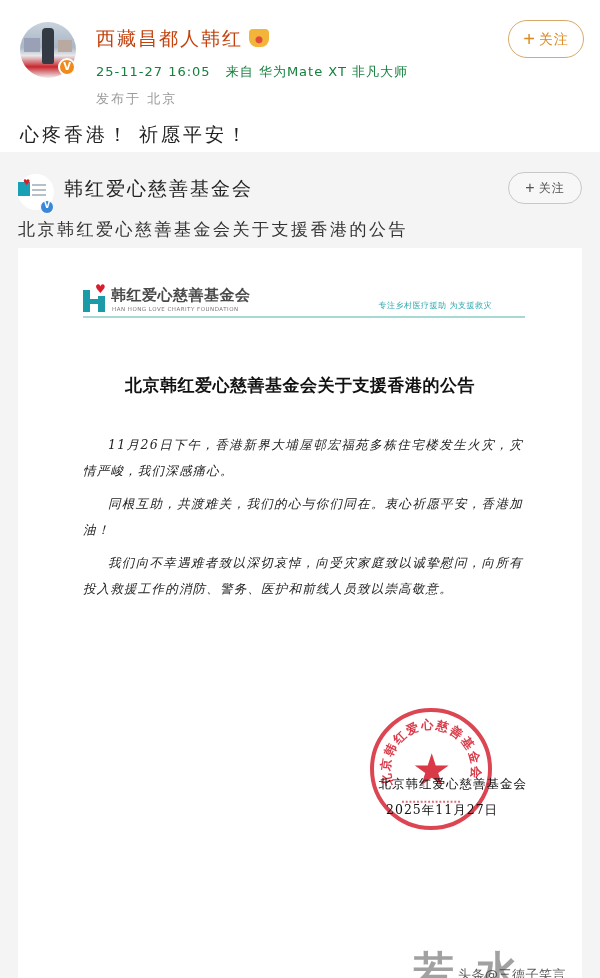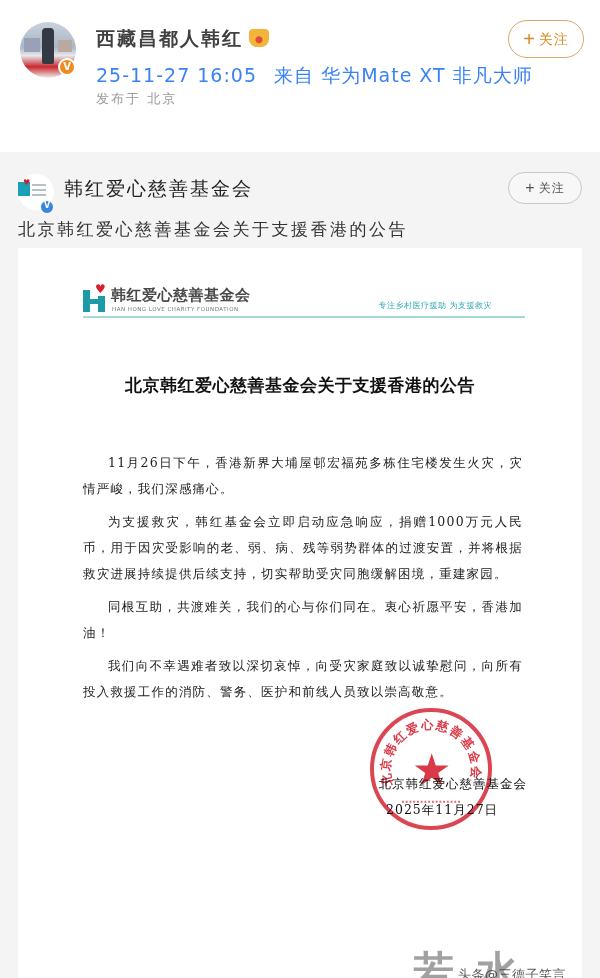--- a/index.html
+++ b/index.html
@@ -9,24 +9,24 @@
   
   .post { position: absolute; left: 0; top: 0; width: 600px; height: 150px; background: #fff; }
   .avatar { position: absolute; left: 20px; top: 22px; width: 56px; height: 56px; border-radius: 50%;
     overflow: hidden; background: linear-gradient(180deg,#c9d3dd 0%,#a9b6c6 45%,#e8e8ea 60%,#c8282e 80%,#f0f0f0 100%); }
   .avatar .fig { position: absolute; left: 22px; top: 6px; width: 12px; height: 36px; background: #333a44; border-radius: 4px 4px 2px 2px; }
   .avatar .bld { position: absolute; left: 4px; top: 16px; width: 16px; height: 14px; background: #9aa0b5; }
   .avatar .bld2 { position: absolute; right: 4px; top: 18px; width: 14px; height: 12px; background: #b9a9a0; }
   .vbadge { position: absolute; left: 58px; top: 58px; width: 18px; height: 18px; border-radius: 50%;
     background: #f08a1d; border: 2px solid #fff; color: #fff; font-size: 10px; line-height: 14px; text-align: center; font-weight: bold; }
   .vbadge.blue { background: #3a86d8; }
-  .user-name { position: absolute; left: 96px; top: 26px; font-size: 19px; color: #404040; letter-spacing: 2px; font-weight: bold; }
+  .user-name { position: absolute; left: 96px; top: 26px; font-size: 19px; color: #c2410c; letter-spacing: 2px; font-weight: normal; }
   .crown { display: inline-block; width: 20px; height: 18px; margin-left: 6px; vertical-align: -2px;
     background: radial-gradient(circle at 50% 60%, #e24b3b 0 3px, #f3b43a 4px 100%); border-radius: 4px 4px 8px 8px; }
-  .meta { position: absolute; left: 96px; top: 63px; font-size: 19px; color: #3b82f6; letter-spacing: 1px; }
+  .meta { position: absolute; left: 96px; top: 63px; font-size: 13px; color: #15803d; letter-spacing: 1px; }
   .meta .src { margin-left: 10px; }
   .loc { position: absolute; left: 96px; top: 90px; font-size: 13px; color: #9a9a9a; letter-spacing: 2px; }
   .follow { position: absolute; left: 508px; top: 20px; width: 76px; height: 38px; border-radius: 19px;
     border: 1.5px solid #d9a96a; background: #fff; color: #d98a25; font-size: 14px; text-align: center; line-height: 35px; letter-spacing: 1px; }
   .follow .plus { font-size: 20px; vertical-align: -2px; margin-right: 3px; }
   .post-text { position: absolute; left: 20px; top: 122px; font-size: 19px; color: #222; letter-spacing: 3px; }
 
   
   .repost { position: absolute; left: 0; top: 152px; width: 600px; height: 826px; background: #f4f4f4; }
   .org-avatar { position: absolute; left: 18px; top: 22px; width: 36px; height: 36px; border-radius: 50%; background: #fff; }
@@ -44,21 +44,21 @@
   .doc { position: absolute; left: 18px; top: 96px; width: 564px; height: 730px; background: #fff; }
   .doc-logo { position: absolute; left: 65px; top: 38px; }
   .doc-logo .H { position: absolute; left: 0; top: 4px; width: 24px; height: 22px; }
   .doc-logo .H i { position: absolute; background: #1b9aa8; }
   .doc-logo .heart { position: absolute; left: 12px; top: -4px; color: #d81e2c; font-size: 12px; }
   .doc-logo .cn { position: absolute; left: 28px; top: 0; font-size: 15px; color: #4a4a4a; white-space: nowrap; font-weight: bold; letter-spacing: 0.5px; }
   .doc-logo .en { position: absolute; left: 29px; top: 20px; font-size: 5.5px; color: #777; white-space: nowrap; letter-spacing: 0.5px; }
   .doc-tag { position: absolute; right: 90px; top: 52px; font-size: 8px; color: #2aa7b0; letter-spacing: 0.5px; }
   .doc-rule { position: absolute; left: 65px; right: 57px; top: 68px; height: 2px; background: #a7d9d4; }
   .doc-title { position: absolute; left: 0; width: 100%; top: 126px; text-align: center; font-size: 17px; font-weight: bold; color: #111; letter-spacing: 0.5px; }
-  .doc-body { position: absolute; left: 65px; width: 440px; top: 202px; font-family: "DejaVu Serif", "Liberation Serif", serif; font-size: 12.5px; color: #222; line-height: 26px; letter-spacing: 1.2px; }
+  .doc-body { position: absolute; left: 65px; width: 440px; top: 184px; font-family: "DejaVu Serif", "Liberation Serif", serif; font-size: 12.5px; color: #222; line-height: 26px; letter-spacing: 1.2px; font-style: italic; }
   .doc-body p { text-indent: 2em; margin-bottom: 7px; text-align: justify; }
   .doc-sign { position: absolute; right: 55px; top: 528px; font-family: "DejaVu Serif", "Liberation Serif", serif; font-size: 12.5px; color: #111; letter-spacing: 1px; text-align: right; }
   .doc-date { position: absolute; left: 368px; top: 554px; font-family: "DejaVu Serif", "Liberation Serif", serif; font-size: 12.5px; color: #111; letter-spacing: 1px; }
   .seal { position: absolute; left: 352px; top: 460px; width: 122px; height: 122px; border-radius: 50%;
     border: 4px solid rgba(214,36,52,0.85); }
   .seal .arc { position: absolute; left: 0; top: 0; width: 100%; height: 100%; }
   .seal .star { position: absolute; left: 38px; top: 36px; font-size: 44px; line-height: 44px; color: rgba(214,36,52,0.9); }
 
   
   .wm { position: absolute; left: 412px; top: 944px; font-size: 42px; color: rgba(130,130,130,0.75); letter-spacing: 22px; font-weight: bold; }
@@ -79,20 +79,21 @@
   </div>
   <div class="meta">
     <span>25-11-27 16:05</span>
     <span class="src">来自</span>
     <span>华为Mate XT 非凡大师</span>
   </div>
   <div class="loc">发布于 北京</div>
   <button class="follow">
     <span class="plus">+</span><span>关注</span>
   </button>
+  <div class="post-text">心疼香港！ 祈愿平安！</div>
 </div>
 
 <div class="repost">
   <div class="org-avatar">
     <div class="h"></div>
     <div class="heart">♥</div>
     <div class="ln" style="top:10px"></div>
     <div class="ln" style="top:15px"></div>
     <div class="ln" style="top:20px"></div>
     <div class="vbadge blue">V</div>
@@ -113,21 +114,20 @@
       <div class="heart">♥</div>
       <div class="cn">韩红爱心慈善基金会</div>
       <div class="en">HAN HONG LOVE CHARITY FOUNDATION</div>
     </div>
     <div class="doc-tag">专注乡村医疗援助 为支援救灾</div>
     <div class="doc-rule"></div>
 
     <div class="doc-title">北京韩红爱心慈善基金会关于支援香港的公告</div>
     <div class="doc-body">
       <p>11月26日下午，香港新界大埔屋邨宏福苑多栋住宅楼发生火灾，灾情严峻，我们深感痛心。</p>
-      <p>为支援救灾，韩红基金会立即启动应急响应，捐赠1000万元人民币，用于因灾受影响的老、弱、病、残等弱势群体的过渡安置，并将根据救灾进展持续提供后续支持，切实帮助受灾同胞缓解困境，重建家园。</p>
       <p>同根互助，共渡难关，我们的心与你们同在。衷心祈愿平安，香港加油！</p>
       <p>我们向不幸遇难者致以深切哀悼，向受灾家庭致以诚挚慰问，向所有投入救援工作的消防、警务、医护和前线人员致以崇高敬意。</p>
     </div>
 
     <div class="seal">
       <svg class="arc" viewBox="0 0 122 122">
         <defs>
             <path id="sealArc" d="M 20 78 A 44 44 0 1 1 102 78"></path>
           </defs>
         <text font-size="13" fill="rgba(214,36,52,0.9)" font-family="DejaVu Sans, sans-serif" font-weight="bold" letter-spacing="2">

